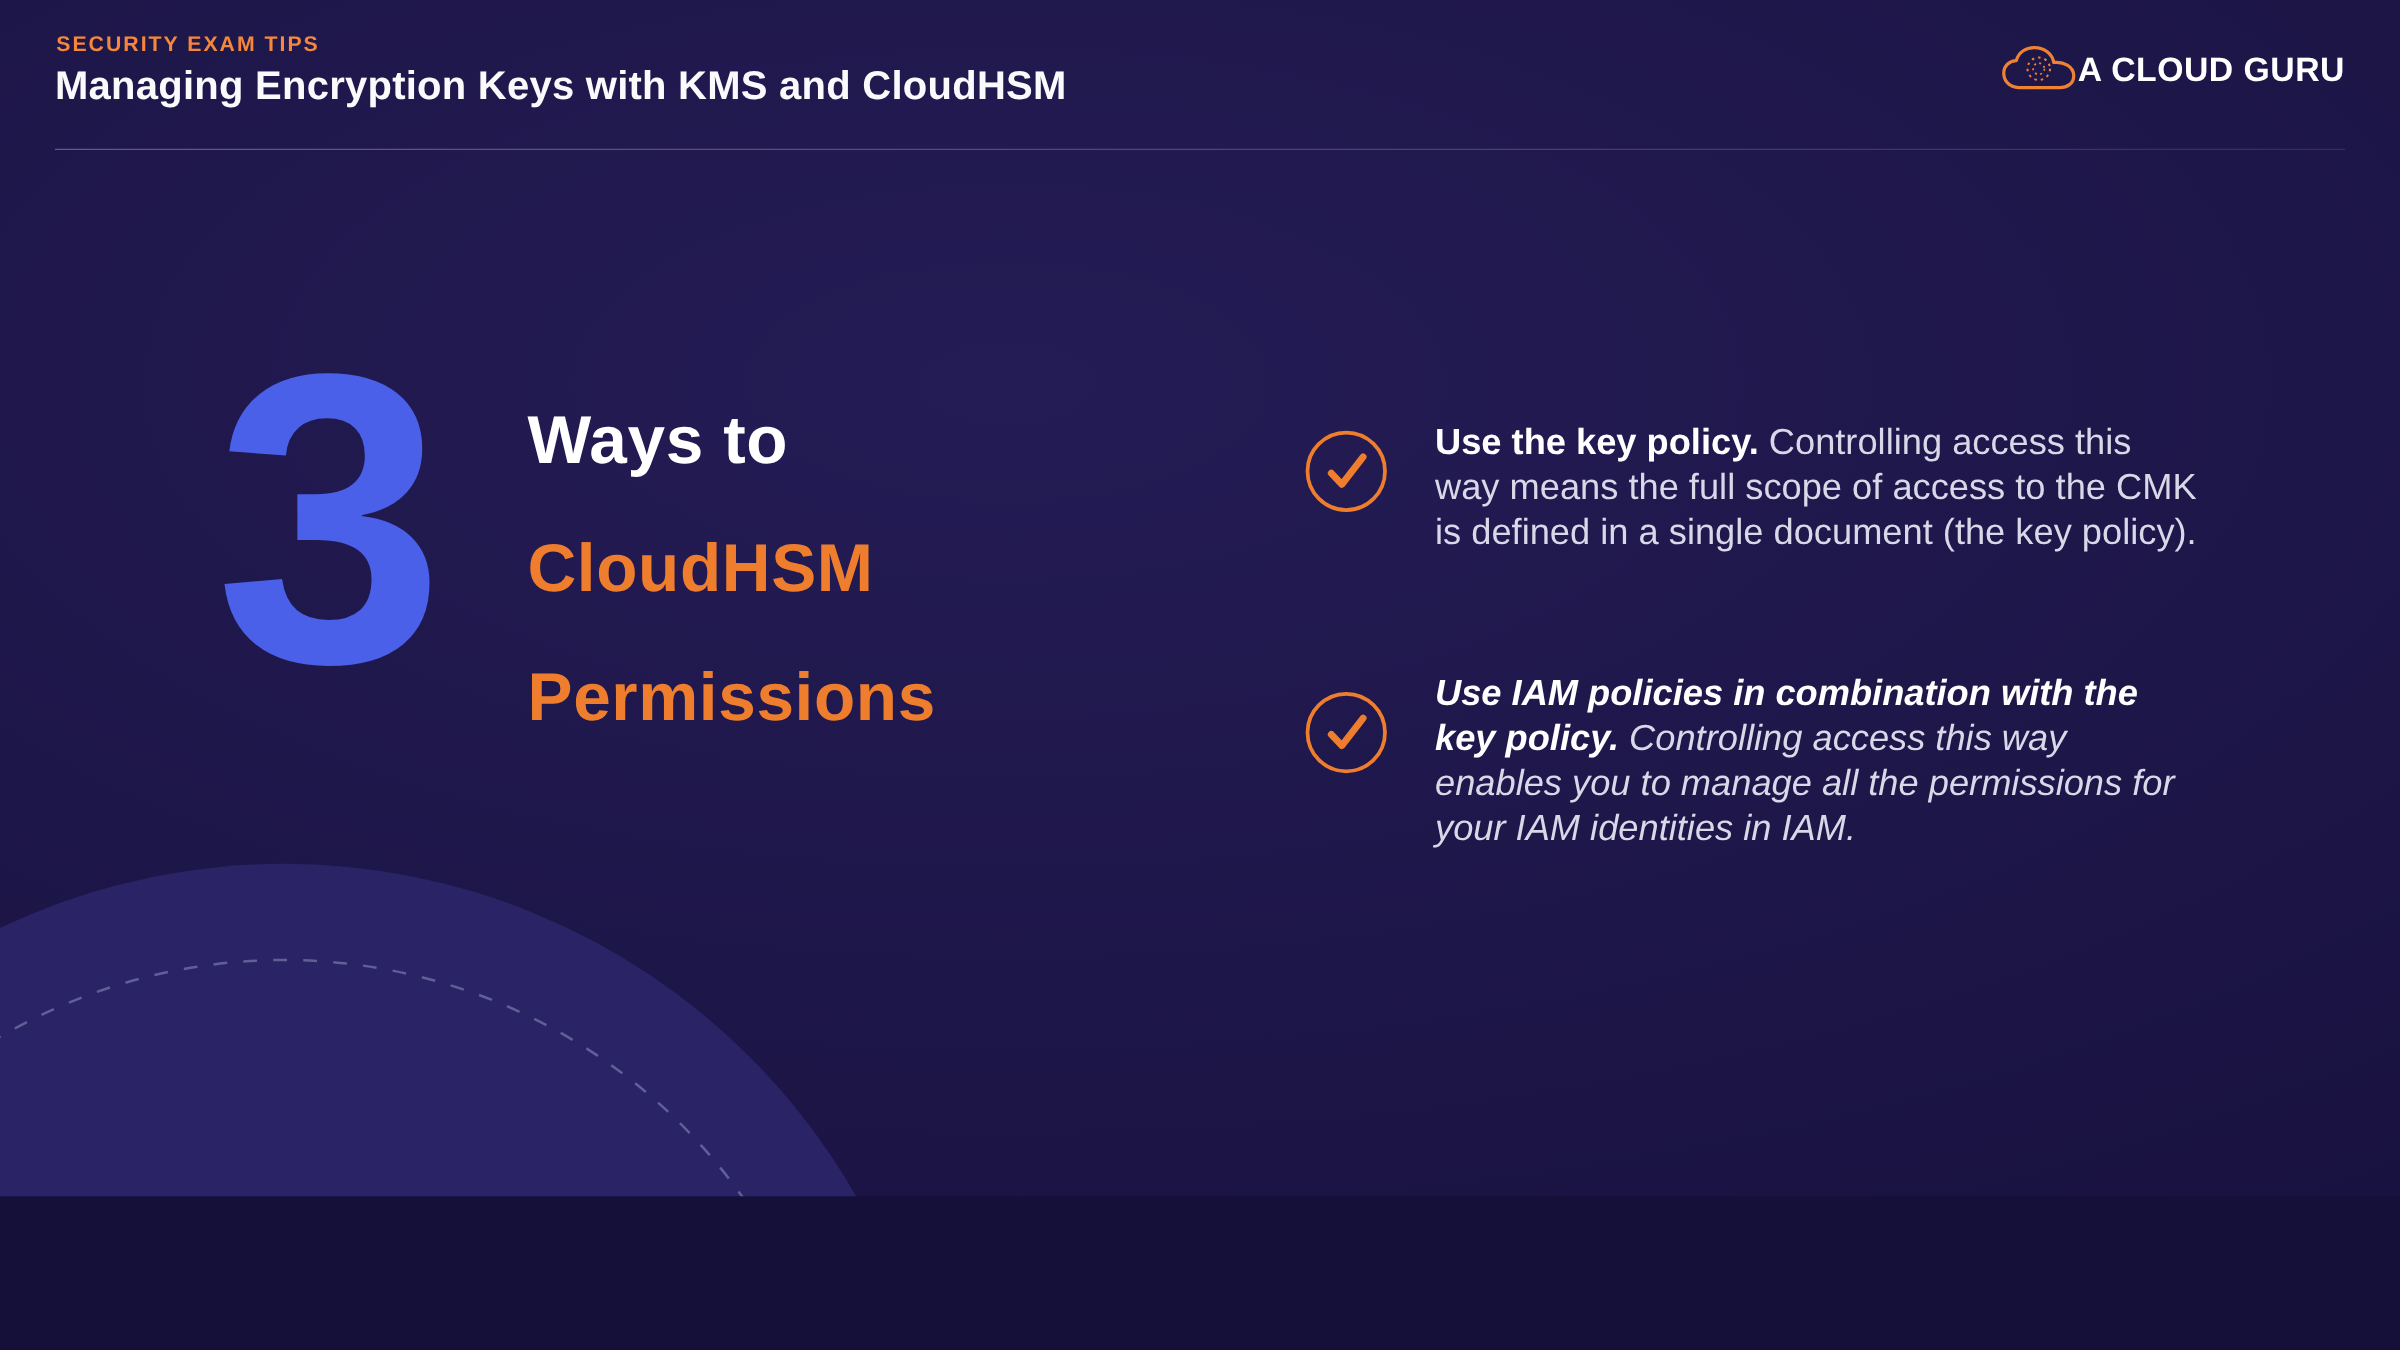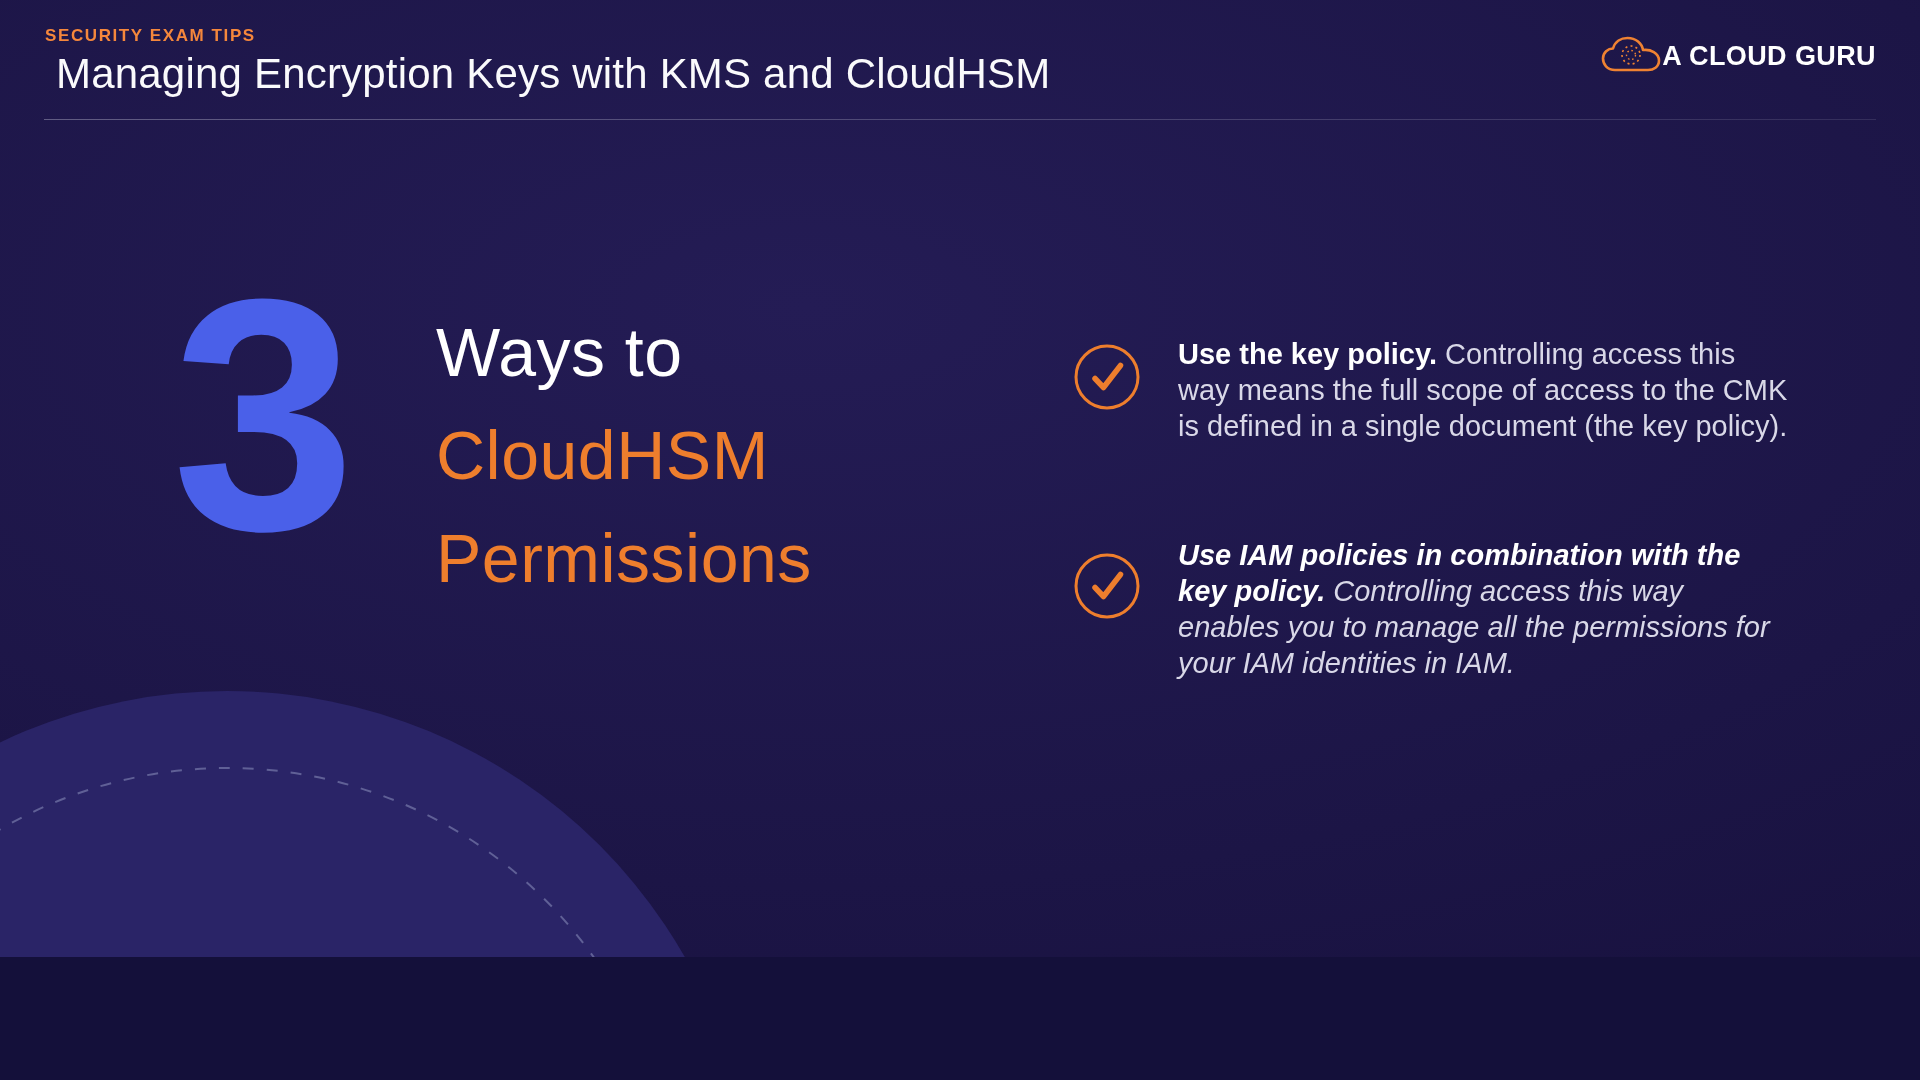--- a/index.html
+++ b/index.html
@@ -28,24 +28,24 @@
     left: 45px;
     top: 26px;
     font-size: 17px;
     font-weight: 700;
     letter-spacing: 1.6px;
     color: #F5873C;
   }
 
   .page-title {
     position: absolute;
-    left: 56px;
+    left: 44px;
     top: 50px;
-    font-size: 42px;
-    font-weight: 400;
+    font-size: 32px;
+    font-weight: 700;
     letter-spacing: 0.2px;
     color: #FAFAFC;
   }
 
   .header-divider {
     position: absolute;
     left: 44px;
     top: 119px;
     width: 1832px;
     height: 1px;
@@ -74,34 +74,34 @@
     left: 172px;
     top: 250px;
     font-size: 330px;
     line-height: 1;
     font-weight: 800;
     color: #4A60E9;
   }
 
   .hero-lines {
     position: absolute;
-    left: 436px;
+    left: 422px;
     top: 301px;
-    font-size: 68px;
+    font-size: 54px;
     line-height: 103px;
-    font-weight: 400;
+    font-weight: 700;
     letter-spacing: 0.5px;
   }
   .hero-line-white { color: #FFFFFF; }
   .hero-line-orange { color: #EE7E2D; }
 
   
   .bullet-row {
     position: absolute;
-    left: 1074px;
+    left: 1044px;
     display: flex;
     align-items: flex-start;
     column-gap: 38px;
   }
   .bullet-row.row-1 { top: 336px; }
   .bullet-row.row-2 { top: 537px; font-style: italic; }
 
   .check-badge {
     flex: 0 0 auto;
     width: 66px;

